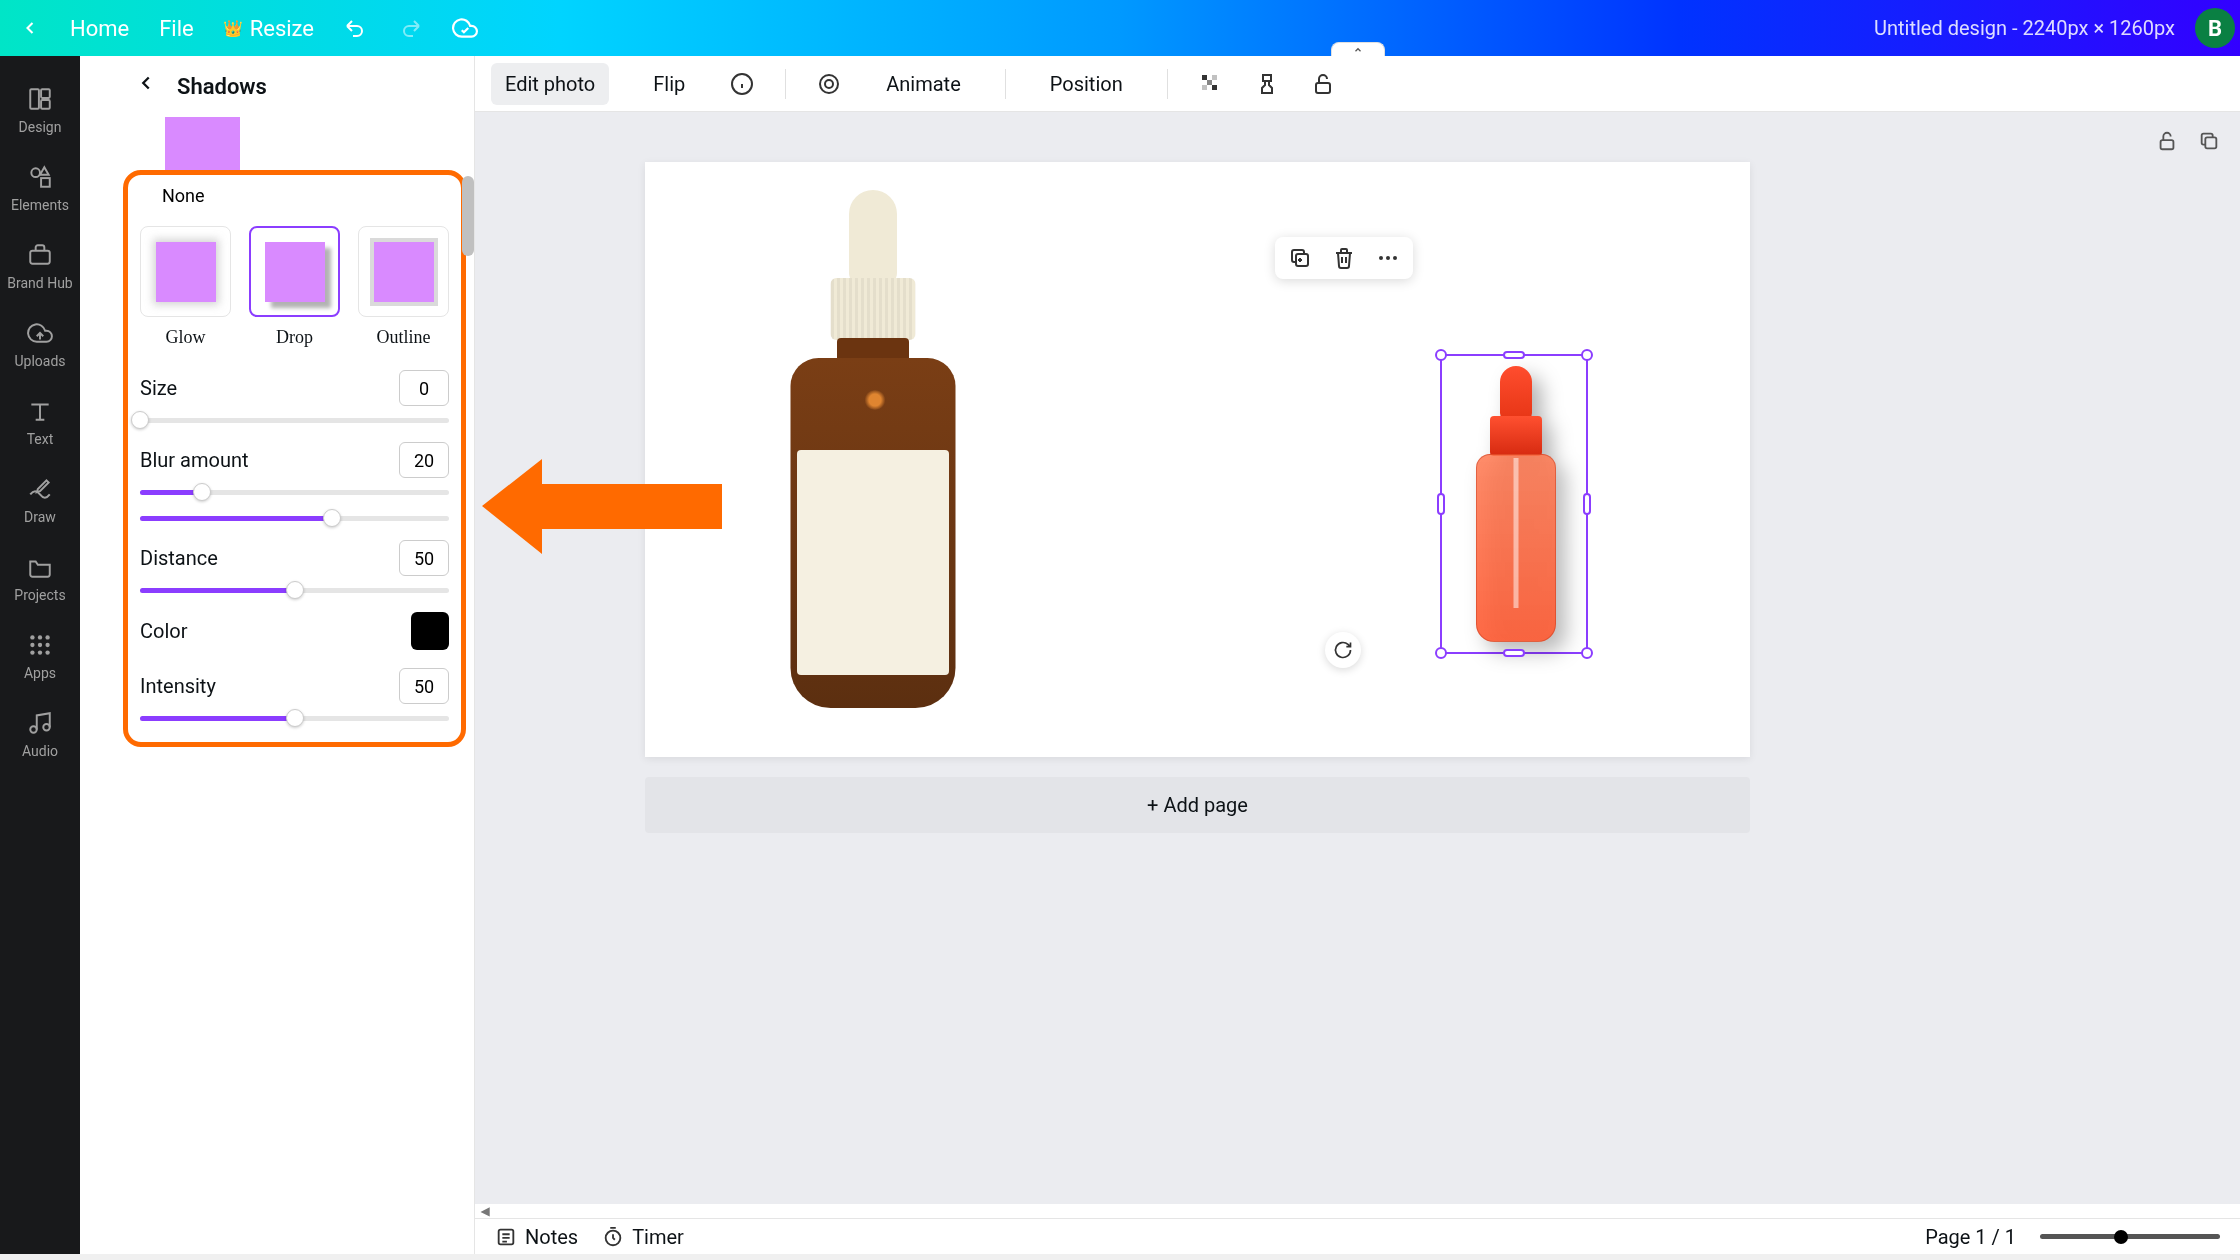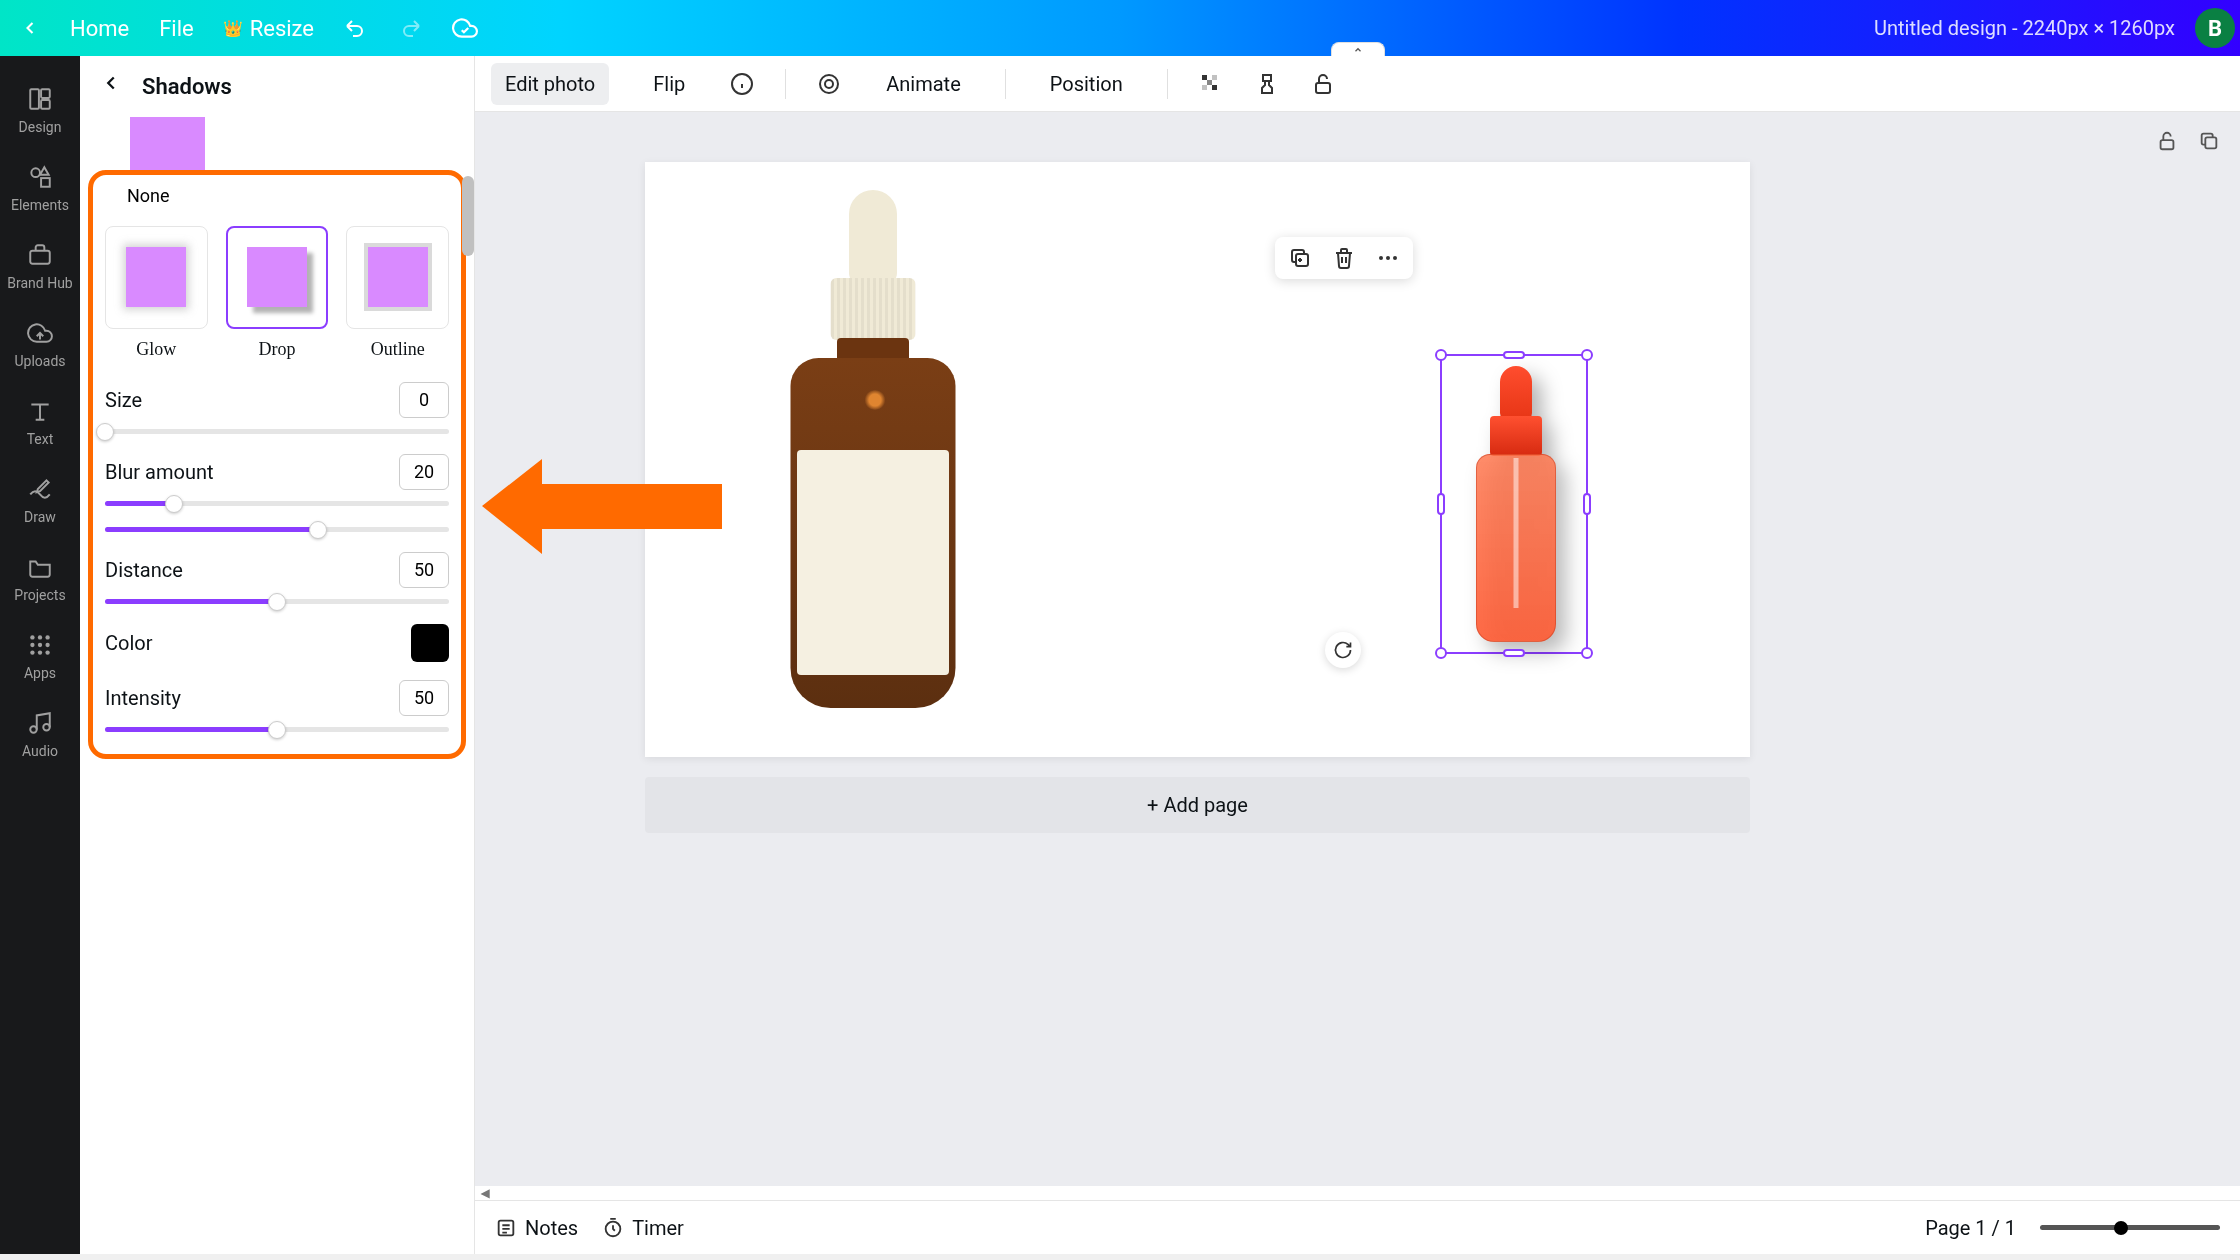--- a/index.html
+++ b/index.html
@@ -12,21 +12,21 @@
 .topbar-right { margin-left: auto; display: flex; align-items: center; gap: 20px; }
 .doc-title { color: rgba(255,255,255,0.85); font-size: 20px; }
 .avatar { width: 40px; height: 40px; border-radius: 50%; background: #0a8043; color: white; display: flex; align-items: center; justify-content: center; font-weight: bold; font-size: 22px; margin-right: -15px; }
 
 .main { display: flex; height: calc(100% - 62px); }
 
 .rail { width: 80px; background: #18191b; display: flex; flex-direction: column; padding-top: 15px; }
 .rail-item { display: flex; flex-direction: column; align-items: center; justify-content: center; color: #a0a0a0; font-size: 14px; padding: 14px 0; cursor: pointer; gap: 6px; }
 .rail-icon { width: 28px; height: 28px; display: flex; align-items: center; justify-content: center; }
 
-.sidepanel { width: 395px; background: white; display: flex; flex-direction: column; border-right: 1px solid #e5e5e5; position: relative; }
+.sidepanel { width: 395px; background: white; display: flex; flex-direction: column; border-right: 1px solid #e5e5e5; position: relative; padding-left: 35px; }
 .sidepanel-header { display: flex; align-items: center; padding: 16px 20px; gap: 20px; border-bottom: 1px solid transparent; }
 .back-btn { cursor: pointer; font-size: 24px; }
 .panel-title { font-size: 22px; font-weight: 600; color: #0d1216; }
 .sidepanel-content { flex: 1; overflow-y: auto; padding: 0 20px 20px 20px; position: relative; }
 .scrollbar-track { position: absolute; right: 0; top: 120px; width: 12px; height: 80px; background: #c0c0c0; border-radius: 6px; }
 
 .none-thumb { width: 75px; height: 55px; background: #d98aff; margin-left: 30px; margin-bottom: 4px; }
 .none-label { text-align: left; margin-left: 22px; font-size: 18px; color: #000000; margin-bottom: 20px; }
 
 .highlight-box { border: 5px solid #ff6a00; border-radius: 18px; padding: 10px 12px 20px 12px; margin: -6px -12px 0 -12px; position: relative; }
@@ -89,21 +89,21 @@
 .bottle2 .tube { position: absolute; left: 50%; top: 92px; transform: translateX(-50%); width: 5px; height: 150px; background: rgba(255,255,255,0.5); }
 
 .floating-toolbar { position: absolute; left: 800px; top: 125px; background: white; border-radius: 8px; box-shadow: 0 2px 12px rgba(0,0,0,0.15); display: flex; align-items: center; padding: 8px 12px; gap: 18px; }
 .ft-icon { width: 26px; height: 26px; cursor: pointer; display: flex; align-items: center; justify-content: center; }
 .refresh-badge { position: absolute; left: 850px; top: 520px; width: 36px; height: 36px; background: white; border-radius: 50%; box-shadow: 0 2px 8px rgba(0,0,0,0.15); display: flex; align-items: center; justify-content: center; }
 
 .add-page { position: absolute; left: 170px; top: 665px; width: 1105px; height: 56px; background: #e3e4e8; display: flex; align-items: center; justify-content: center; font-size: 20px; color: #0d1216; cursor: pointer; border-radius: 4px; }
 
 .arrow-annot { position: absolute; left: 7px; top: 332px; width: 240px; height: 125px; pointer-events: none; }
 
-.canvas-footer { height: 54px; background: white; display: flex; align-items: center; padding: 0 20px; gap: 24px; border-top: 1px solid #e5e5e5; font-size: 20px; color: #0d1216; }
+.canvas-footer { height: 36px; background: white; display: flex; align-items: center; padding: 0 20px; gap: 24px; border-top: 1px solid #e5e5e5; font-size: 20px; color: #0d1216; }
 .footer-item { display: flex; align-items: center; gap: 8px; cursor: pointer; }
 .footer-right { margin-left: auto; display: flex; align-items: center; gap: 24px; }
 .zoom-slider { width: 180px; height: 5px; background: #555; border-radius: 3px; position: relative; }
 .zoom-thumb { position: absolute; left: 45%; top: 50%; transform: translate(-50%,-50%); width: 14px; height: 14px; background: #000; border-radius: 50%; }
 .footer-collapse { position: absolute; left: 50%; top: -14px; transform: translateX(-50%); width: 54px; height: 14px; background: white; border: 1px solid #e0e0e0; border-bottom: none; border-radius: 8px 8px 0 0; display: flex; align-items: center; justify-content: center; cursor: pointer; }
 .hscroll { height: 14px; background: #fff; position: relative; }
 .hscroll-thumb { position: absolute; left: 0; width: 20px; height: 14px; display:flex; align-items:center; justify-content:center; color:#777; font-size:12px;}
 </style>
 </head>
 <body>

